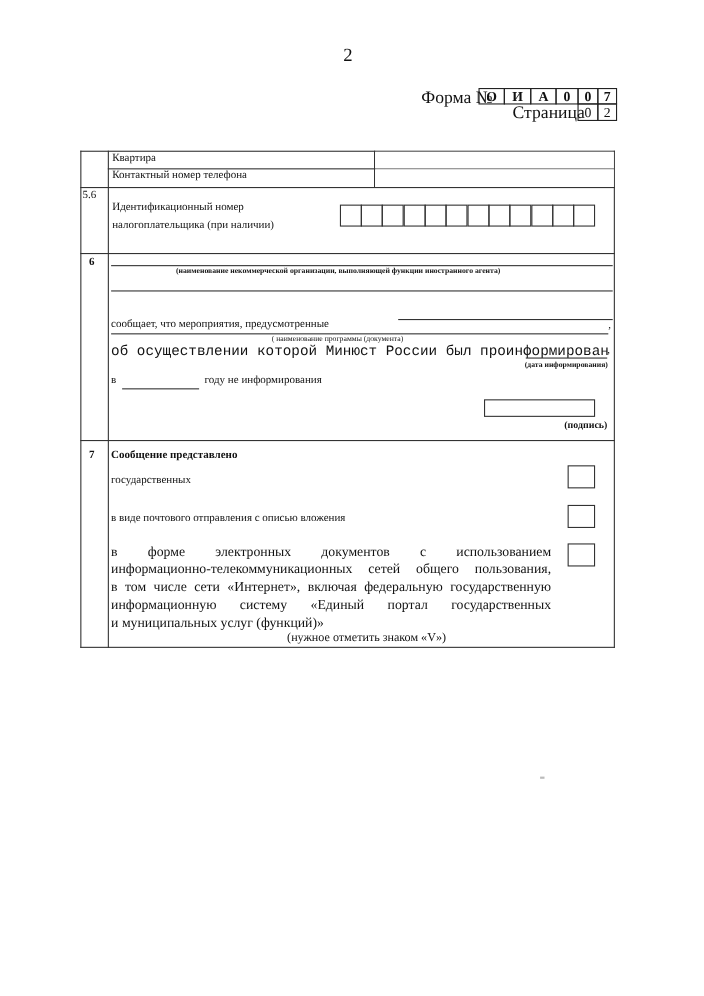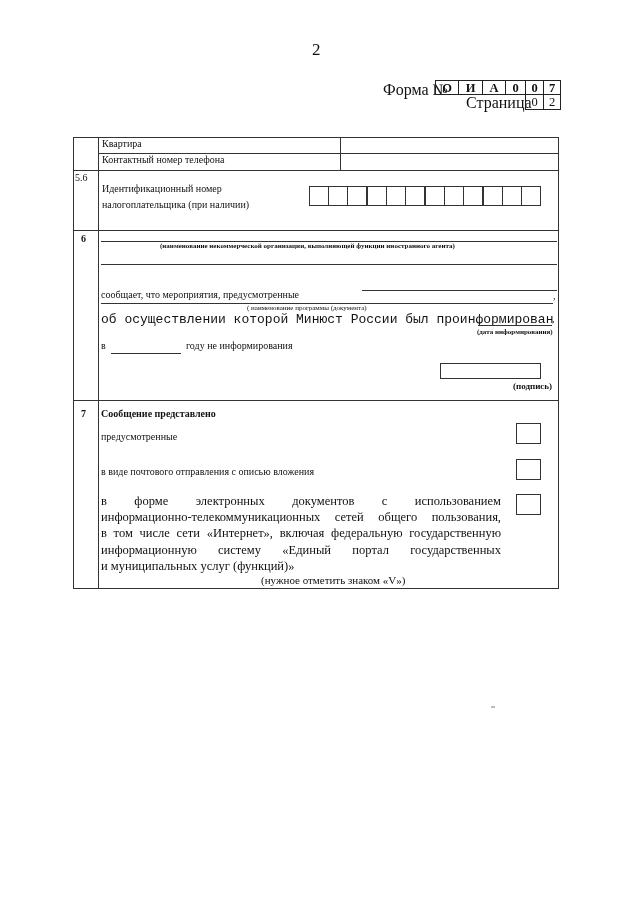--- a/index.html
+++ b/index.html
@@ -97,21 +97,21 @@
 <div class="txt" style="left:101px;top:340px;">в</div>
 <div class="hline" style="left:111px;top:353px;width:70px;"></div>
 <div class="txt" style="left:186px;top:340px;">году не информирования</div>
 
 <div class="box" style="left:440px;top:363px;width:101px;height:16px;"></div>
 <div class="small bold" style="left:465px;top:381px;">(подпись)</div>
 
 <div class="txt bold" style="left:81px;top:408px;">7</div>
 <div class="txt bold" style="left:101px;top:408px;">Сообщение представлено</div>
 
-<div class="txt" style="left:101px;top:431px;">предусмотренные</div>
+<div class="txt" style="left:101px;top:431px;">государственных</div>
 <div class="box" style="left:516px;top:423px;width:25px;height:21px;"></div>
 
 <div class="txt" style="left:101px;top:466px;">в виде почтового отправления с описью вложения</div>
 <div class="box" style="left:516px;top:459px;width:25px;height:21px;"></div>
 
 <div class="para">
   <span class="justify-line">в форме электронных документов с использованием</span>
   <span class="justify-line">информационно-телекоммуникационных сетей общего пользования,</span>
   <span class="justify-line">в том числе сети «Интернет», включая федеральную государственную</span>
   <span class="justify-line">информационную систему «Единый портал государственных</span>

